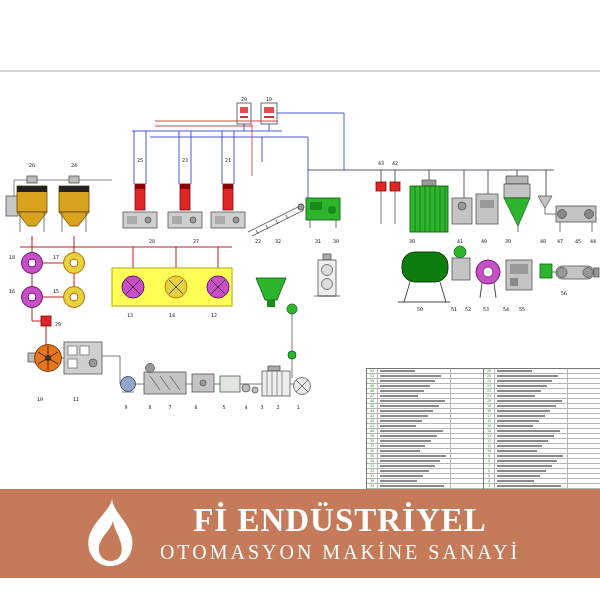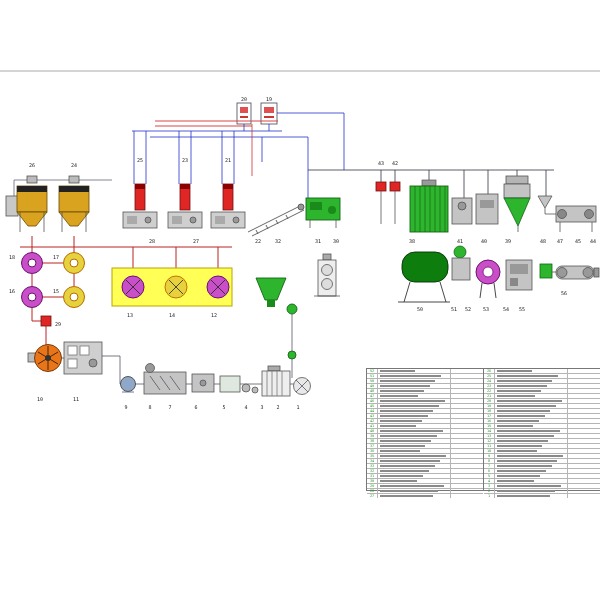--- a/index.html
+++ b/index.html
@@ -653,14 +653,24 @@
           <span class="tqty"></span>
         </div>
         <div class="trow">
           <span class="tnum">1</span>
           <span class="tbar" style="width: 73%;"></span>
           <span class="tqty"></span>
         </div>
       </div>
   </div>
 
+  <div class="footer" style="background: rgb(197, 122, 89);">
+    <svg class="logo" viewBox="0 0 62 74">
+      <path d="M32 2 C30 14 13 24 9 40 C5.5 55 15 69 30 69 C46 69 55.5 55 51.5 39 C47.5 24 34 16 32 2 Z" fill="#ffffff"></path>
+      <path d="M33 24 C31 33 21 39 19 49 C17.5 58 23.5 64 30.5 64 C38 64 43 58 41.5 49 C40 39 34 33 33 24 Z" fill="#c57a59"></path>
+    </svg>
+    <div class="footer-text">
+      <div class="footer-title">Fİ ENDÜSTRİYEL</div>
+      <div class="footer-subtitle">OTOMASYON MAKİNE SANAYİ</div>
+    </div>
+  </div>
 
 </div>
 
 </body></html>

